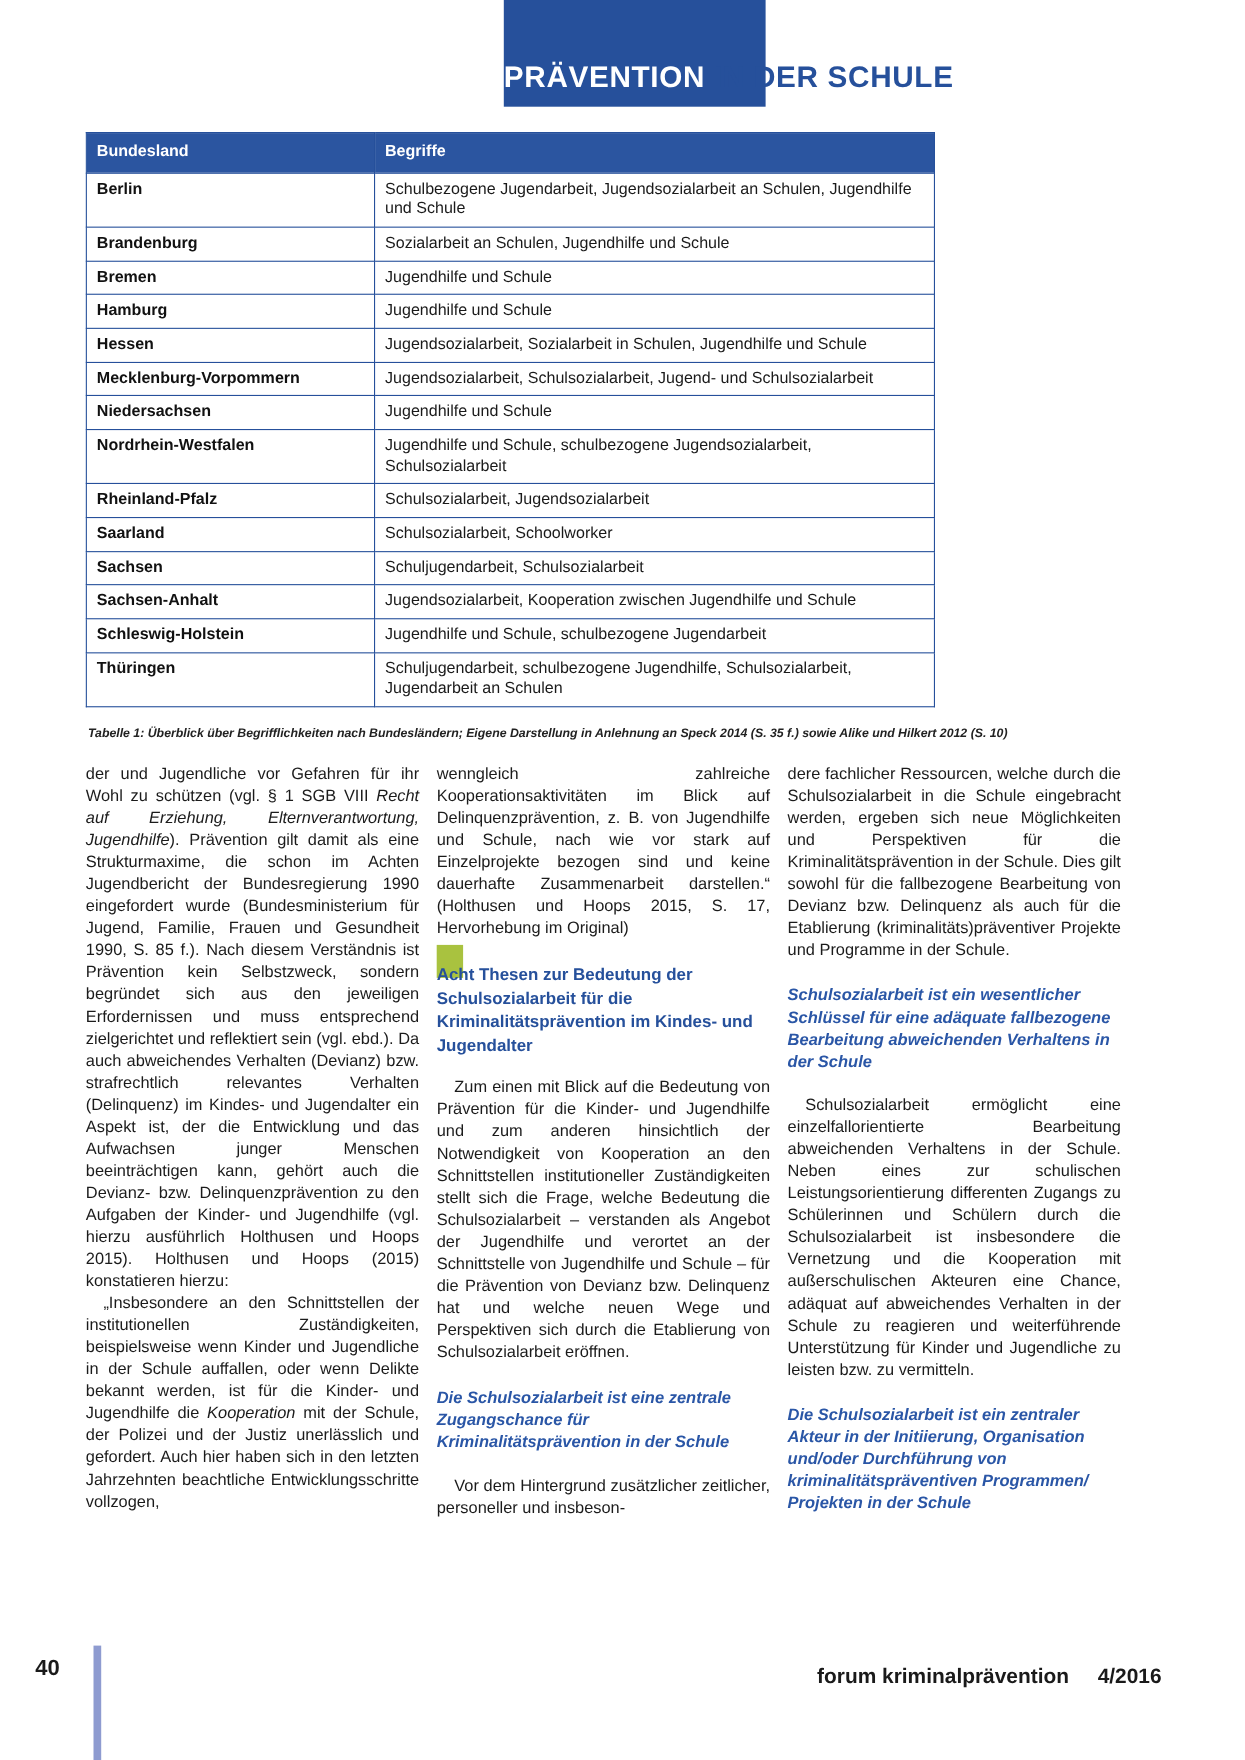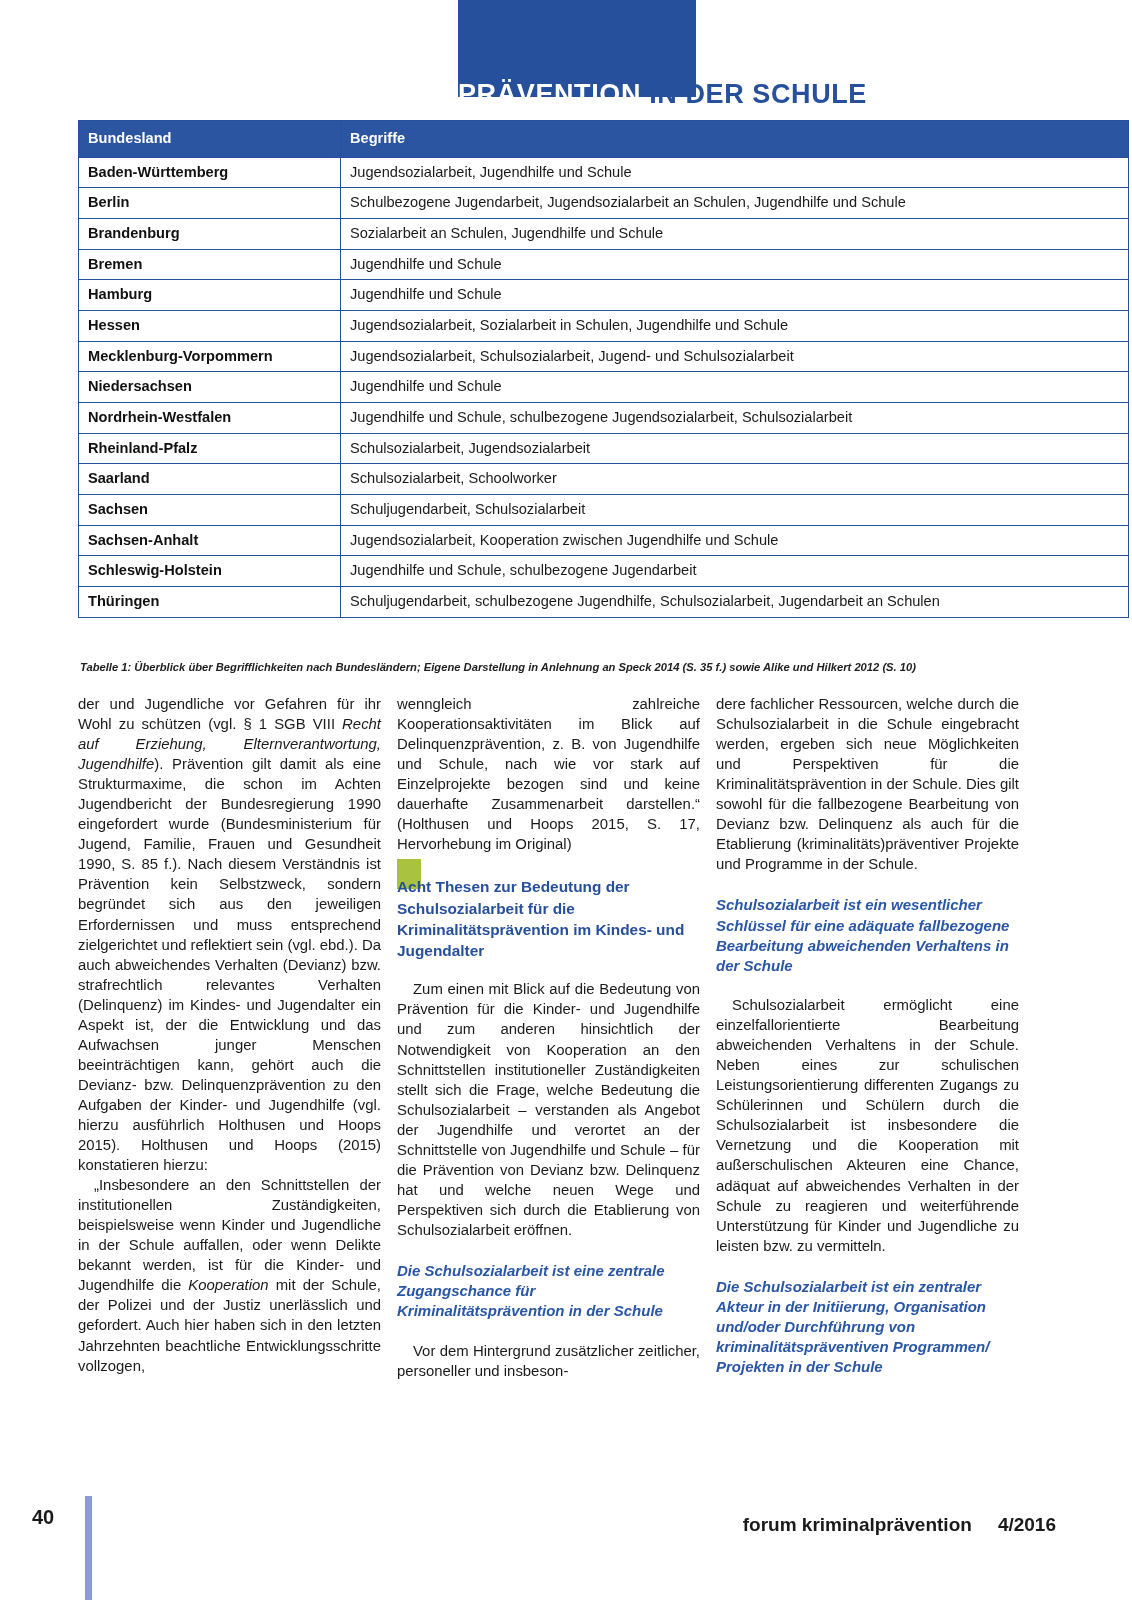--- a/index.html
+++ b/index.html
@@ -32,31 +32,30 @@
   .header-title {
     position: absolute;
     left: 458px;
     top: 57px;
     width: 560px;
     font-size: 27px;
     font-weight: bold;
     letter-spacing: 0.6px;
     line-height: 1;
     white-space: nowrap;
-    margin-top: 24px;
   }
   .header-title .hl-white { color: #ffffff; }
   .header-title .hl-blue  { color: #26509b; }
 
   
   .table-wrap {
     position: absolute;
     left: 78px;
     top: 120px;
-    width: 1051px;
+    width: 772px;
   }
   table.states {
     border-collapse: collapse;
     width: 100%;
     table-layout: fixed;
   }
   table.states th,
   table.states td {
     border: 1.5px solid #26509b;
     padding: 5px 9px 6px 9px;
@@ -207,24 +206,20 @@
         <col class="c1">
         <col class="c2">
       </colgroup>
     <thead>
       <tr>
         <th>Bundesland</th>
         <th>Begriffe</th>
       </tr>
     </thead>
     <tbody>
-      <tr>
-          <td class="state-name">Baden-Württemberg</td>
-          <td class="terms">Jugendsozialarbeit, Jugendhilfe und Schule</td>
-        </tr>
       <tr>
           <td class="state-name">Berlin</td>
           <td class="terms">Schulbezogene Jugendarbeit, Jugendsozialarbeit an Schulen, Jugendhilfe und Schule</td>
         </tr>
       <tr>
           <td class="state-name">Brandenburg</td>
           <td class="terms">Sozialarbeit an Schulen, Jugendhilfe und Schule</td>
         </tr>
       <tr>
           <td class="state-name">Bremen</td>

